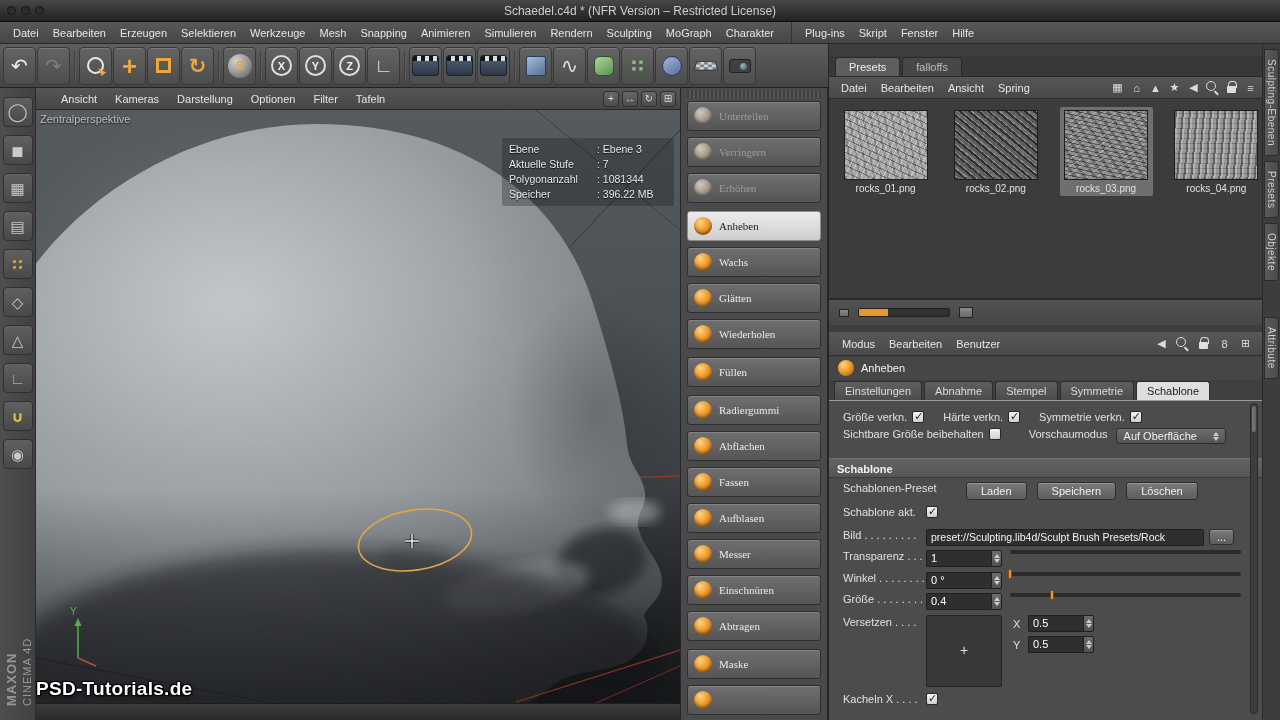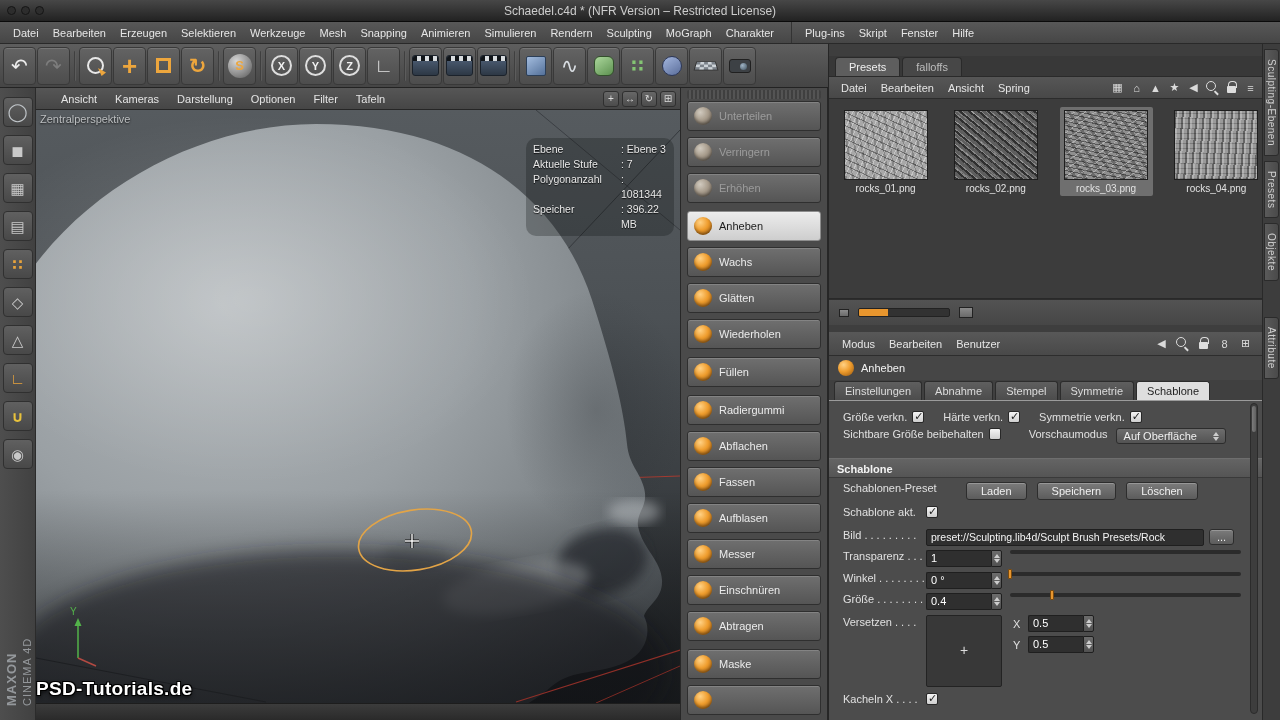--- a/index.html
+++ b/index.html
@@ -94,41 +94,41 @@
   .vp-menu-item{padding:0 9px;color:#e4e4e4;}
   #vp-nav{margin-left:auto;display:flex;gap:3px;}
   .vp-nav-btn{width:16px;height:16px;border:1px solid #2f2f2f;border-radius:3px;
     background:linear-gradient(#676767,#4c4c4c);color:#ddd;font-size:10px;
     display:flex;align-items:center;justify-content:center;}
 
   
   #viewport{position:absolute;left:36px;top:110px;width:644px;height:593px;overflow:hidden;background:#3a3e42;}
   #viewport svg{position:absolute;inset:0;}
   .cam-label{position:absolute;left:4px;top:3px;color:#bcbfc1;font-size:11px;text-shadow:0 1px 2px rgba(0,0,0,.8);}
-  #hud{position:absolute;right:6px;top:28px;width:148px;background:rgba(15,17,19,.28);
-    border-radius:10px;padding:4px 7px;font-size:10.5px;color:#e8e8e8;text-shadow:0 1px 1px rgba(0,0,0,.8);}
+  #hud{position:absolute;right:6px;top:28px;width:172px;background:rgba(15,17,19,.28);
+    border-radius:2px;padding:4px 7px;font-size:10.5px;color:#e8e8e8;text-shadow:0 1px 1px rgba(0,0,0,.8);}
   .hud-row{display:flex;line-height:15px;}
   .hud-label{width:88px;flex:none;}
   #psd-mark{position:absolute;left:0;bottom:3px;font-size:19px;font-weight:bold;color:#fff;letter-spacing:.3px;
     text-shadow:-1px -1px 0 #000,1px -1px 0 #000,-1px 1px 0 #000,1px 1px 0 #000,0 2px 4px #000;}
   #maxon-mark{position:absolute;left:4px;top:546px;height:160px;display:flex;gap:2px;z-index:6;color:#9da1a5;opacity:.9;}
   #maxon-mark .w1{writing-mode:vertical-rl;transform:rotate(180deg);font-weight:bold;font-size:13px;letter-spacing:1px;}
   #maxon-mark .w2{writing-mode:vertical-rl;transform:rotate(180deg);font-size:11px;letter-spacing:1px;}
   #vp-bottom{position:absolute;left:36px;top:703px;width:644px;height:17px;
     background:linear-gradient(#3c3c3c,#2a2a2a);border-top:1px solid #1d1d1d;}
 
   
   #sculpt-panel{position:absolute;left:680px;top:88px;width:148px;height:632px;background:#4a4a4a;
     border-left:1px solid #272727;border-right:1px solid #272727;overflow:hidden;}
   .grip{height:9px;margin:2px 6px;background:repeating-linear-gradient(90deg,#3b3b3b 0 2px,#585858 2px 4px);
     border-radius:2px;opacity:.7;}
   .tool-btn{width:134px;height:30px;margin:0 auto 6px;border-radius:3px;
     background:linear-gradient(#6f6f6f,#555);border:1px solid #2f2f2f;
     box-shadow:inset 0 1px 0 rgba(255,255,255,.15);
-    display:flex;align-items:center;gap:7px;padding:0 6px;color:#ebebeb;}
+    display:flex;align-items:center;gap:7px;padding:0 6px;color:#ebebeb;font-family:Liberation Serif, serif;}
   .tool-btn.gap{margin-top:8px;}
   .tool-btn.active{background:linear-gradient(#ececec,#cecece);color:#1c1c1c;border-color:#8d8d8d;}
   .tool-btn.disabled{color:#9c9c9c;}
   .tool-btn.disabled .tool-icon{filter:grayscale(.85) brightness(.95);}
   .tool-icon{width:18px;height:18px;border-radius:50%;flex:none;
     background:radial-gradient(circle at 35% 30%,#ffd184,#ef9d2e 45%,#a35f10 92%);
     box-shadow:inset 0 -2px 3px rgba(0,0,0,.35);}
 
   
   #right-panel{position:absolute;left:828px;top:44px;width:434px;height:676px;background:#3e3e3e;border-left:1px solid #262626;}

